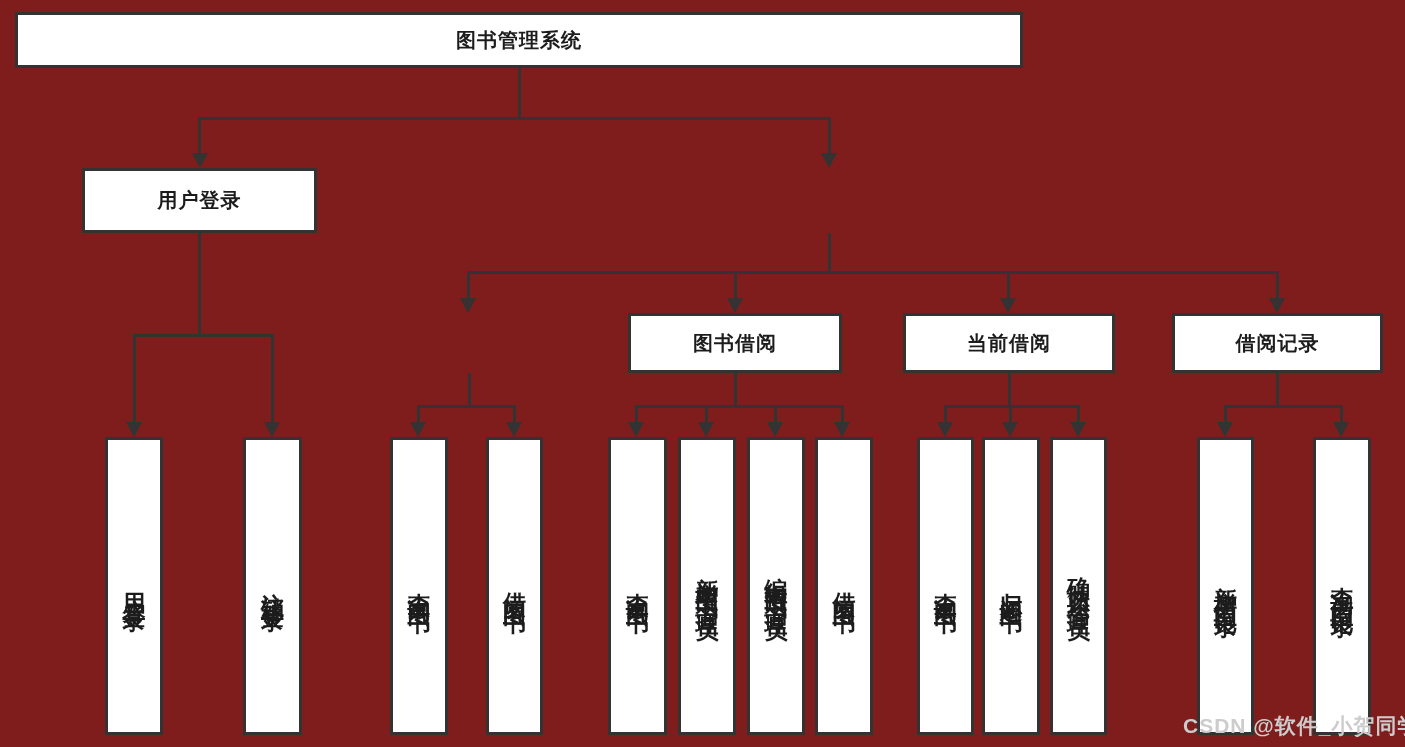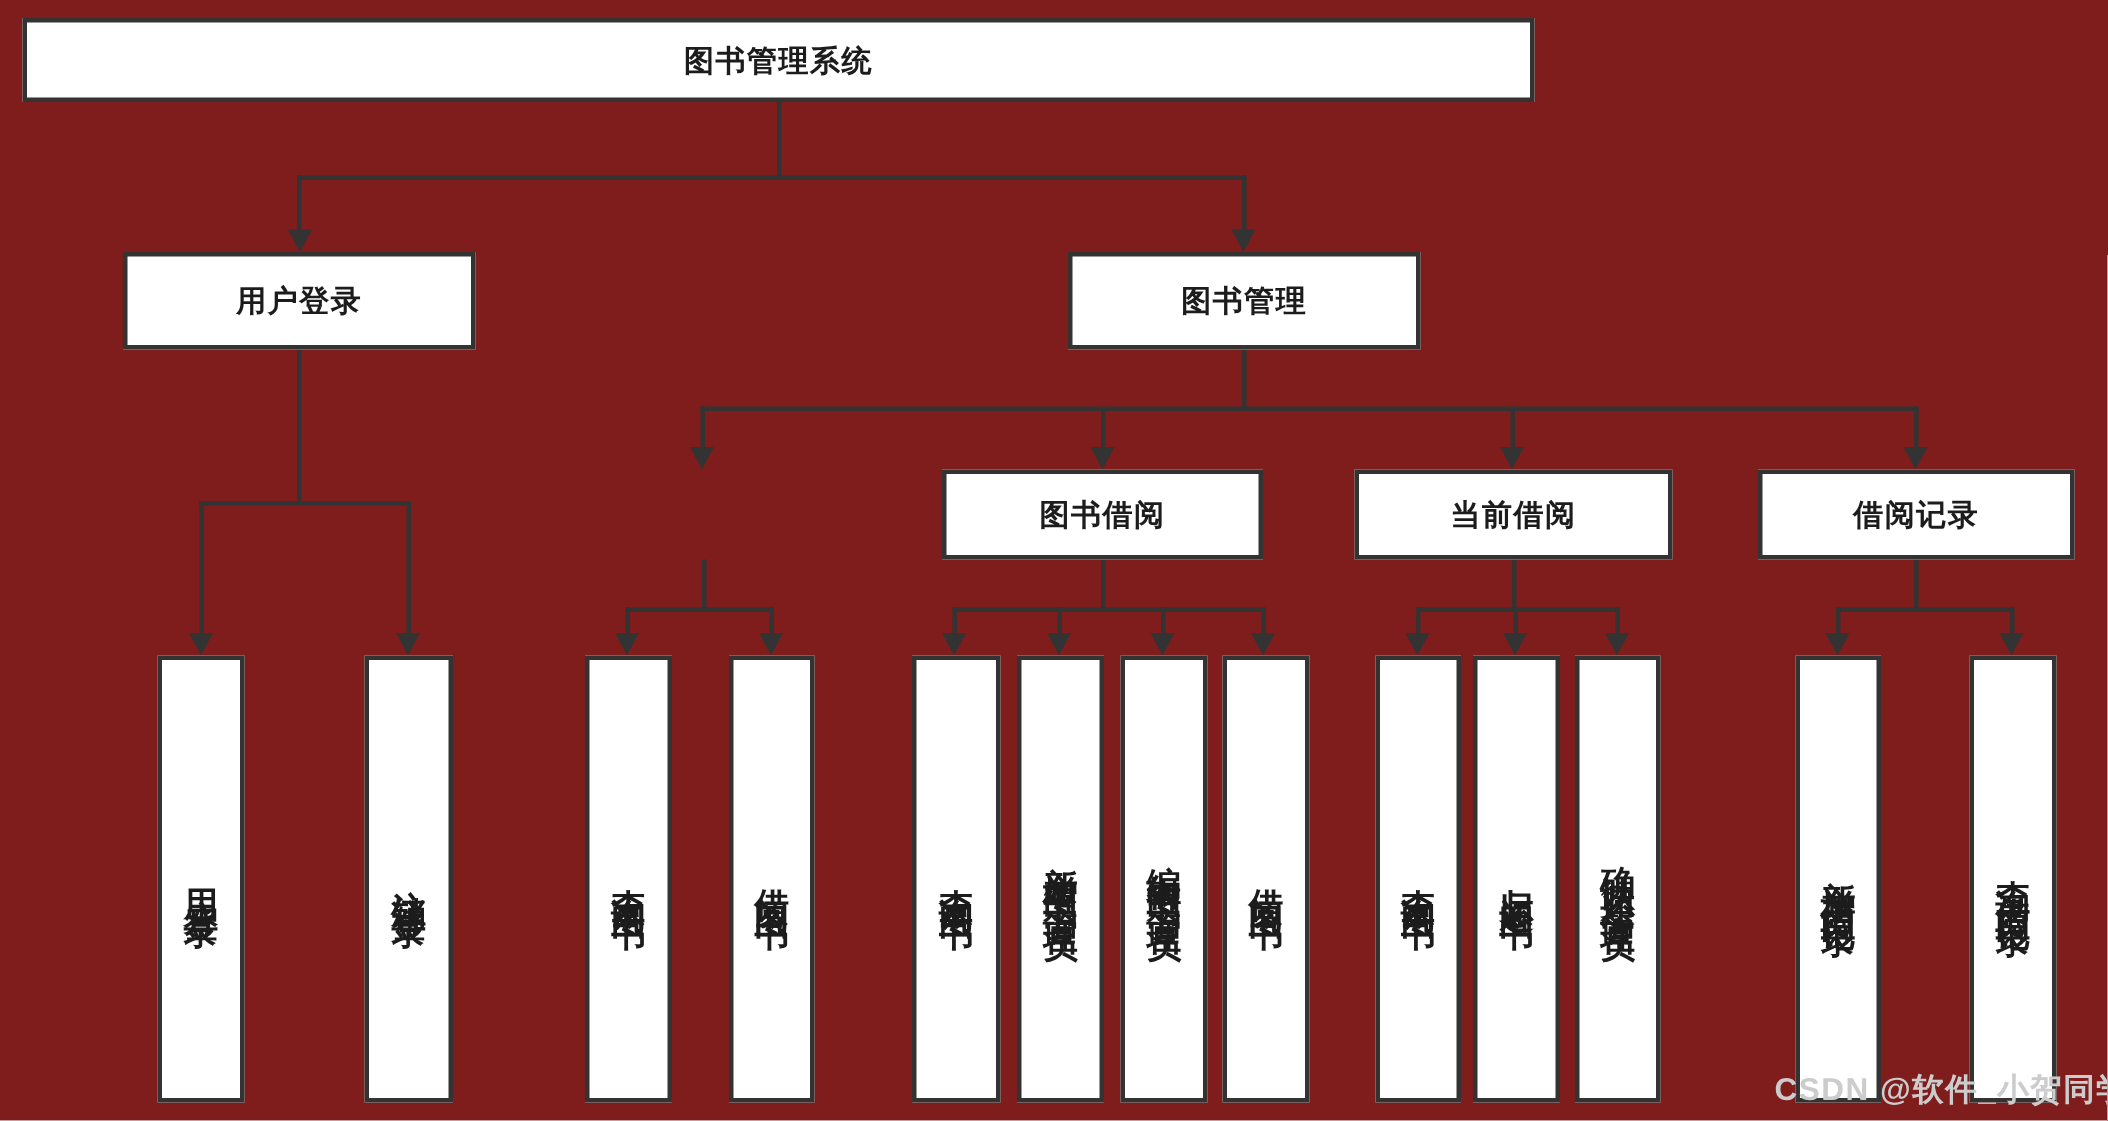--- a/index.html
+++ b/index.html
@@ -48,23 +48,20 @@
 
   <div class="vl" style="left:518px; top:68px; height:50px;"></div>
   <div class="hl" style="left:198px; top:117px; width:633px;"></div>
   <div class="vl" style="left:198px; top:117px; height:37px;"></div>
   <div class="arr" style="left:192px; top:153px;"></div>
   <div class="vl" style="left:828px; top:117px; height:37px;"></div>
   <div class="arr" style="left:821px; top:153px;"></div>
 
   <div class="node" style="left:82px; top:168px; width:235px; height:65px;">
     <span>用户登录</span>
-  </div>
-  <div class="node" style="left:712px; top:168px; width:235px; height:65px;">
-    <span>图书管理</span>
   </div>
 
   <div class="vl" style="left:198px; top:233px; height:103px;"></div>
   <div class="hl" style="left:133px; top:334px; width:141px;"></div>
   <div class="vl" style="left:133px; top:334px; height:89px;"></div>
   <div class="arr" style="left:126px; top:422px;"></div>
   <div class="vl" style="left:271px; top:334px; height:89px;"></div>
   <div class="arr" style="left:264px; top:422px;"></div>
 
   <div class="vl" style="left:828px; top:233px; height:41px;"></div>

